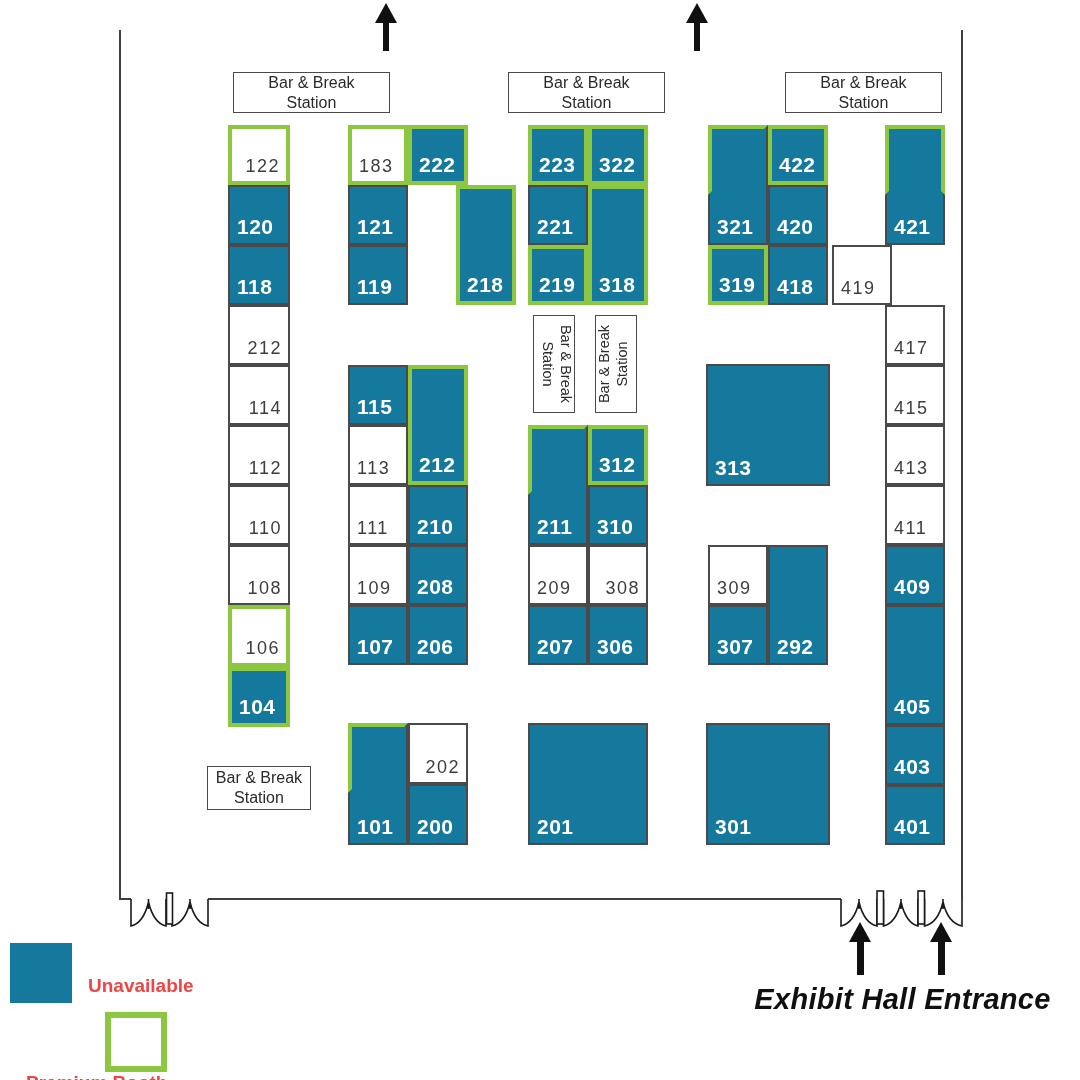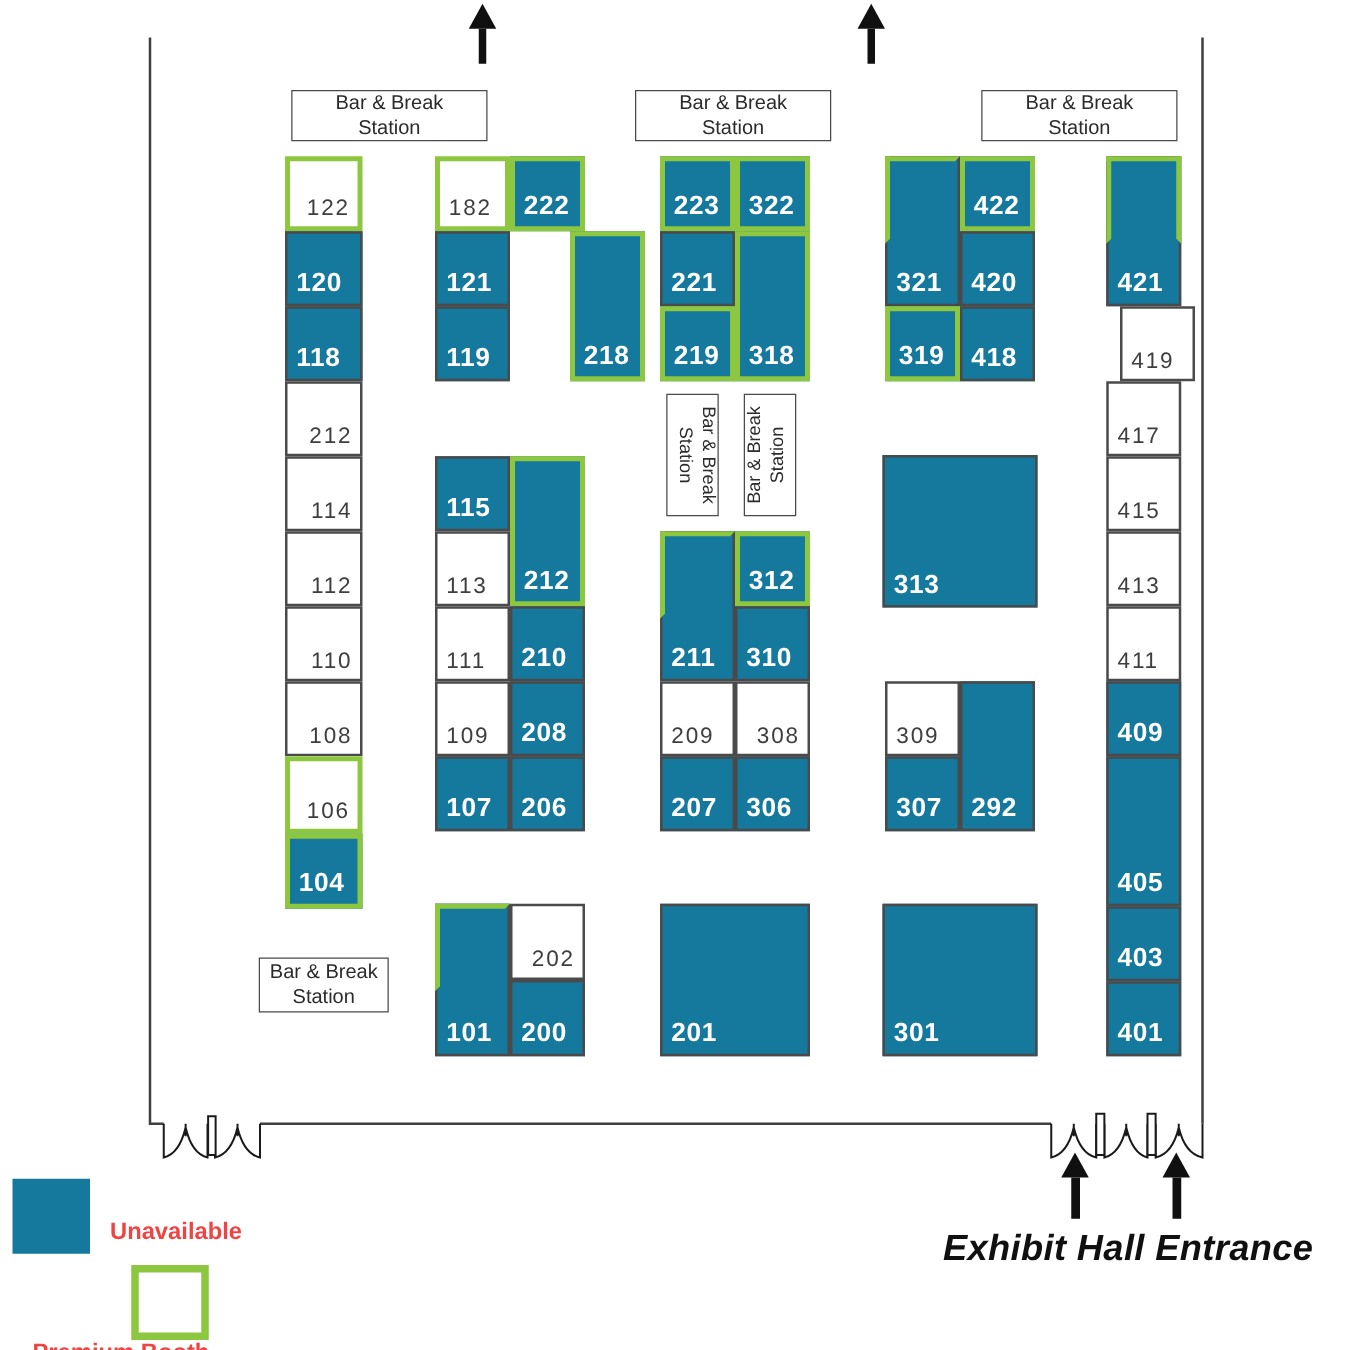--- a/index.html
+++ b/index.html
@@ -103,21 +103,21 @@
       <div class="booth avail" style="left: 228px; top: 545px; width: 62px; height: 60px;">
         <span class="num right">108</span>
       </div>
       <div class="booth avail premium" style="left: 228px; top: 605px; width: 62px; height: 62px;">
         <span class="num right">106</span>
       </div>
       <div class="booth unav premium" style="left: 228px; top: 667px; width: 62px; height: 60px;">
         <span class="num left">104</span>
       </div>
       <div class="booth avail premium" style="left: 348px; top: 125px; width: 60px; height: 60px;">
-        <span class="num left">182</span>
+        <span class="num left">183</span>
       </div>
       <div class="booth unav premium" style="left: 408px; top: 125px; width: 60px; height: 60px;">
         <span class="num left">222</span>
       </div>
       <div class="booth unav" style="left: 348px; top: 185px; width: 60px; height: 60px;">
         <span class="num left">121</span>
       </div>
       <div class="booth unav premium" style="left: 408px; top: 185px; width: 60px; height: 120px; margin-left: 48px;">
         <span class="num left">218</span>
       </div>
@@ -229,21 +229,21 @@
       <div class="booth unav" style="left: 708px; top: 605px; width: 60px; height: 60px;">
         <span class="num left">307</span>
       </div>
       <div class="booth unav" style="left: 706px; top: 723px; width: 124px; height: 122px;">
         <span class="num left">301</span>
       </div>
       <div class="booth unav" style="left: 885px; top: 125px; width: 60px; height: 120px;">
         <span class="num left">421</span>
         <div class="cap tlr"></div>
       </div>
-      <div class="booth avail" style="left: 896px; top: 245px; width: 60px; height: 60px; text-align: center;">
+      <div class="booth avail" style="left: 832px; top: 245px; width: 60px; height: 60px; text-align: center;">
         <span class="num left">419</span>
       </div>
       <div class="booth avail" style="left: 885px; top: 305px; width: 60px; height: 60px;">
         <span class="num left">417</span>
       </div>
       <div class="booth avail" style="left: 885px; top: 365px; width: 60px; height: 60px;">
         <span class="num left">415</span>
       </div>
       <div class="booth avail" style="left: 885px; top: 425px; width: 60px; height: 60px;">
         <span class="num left">413</span>

